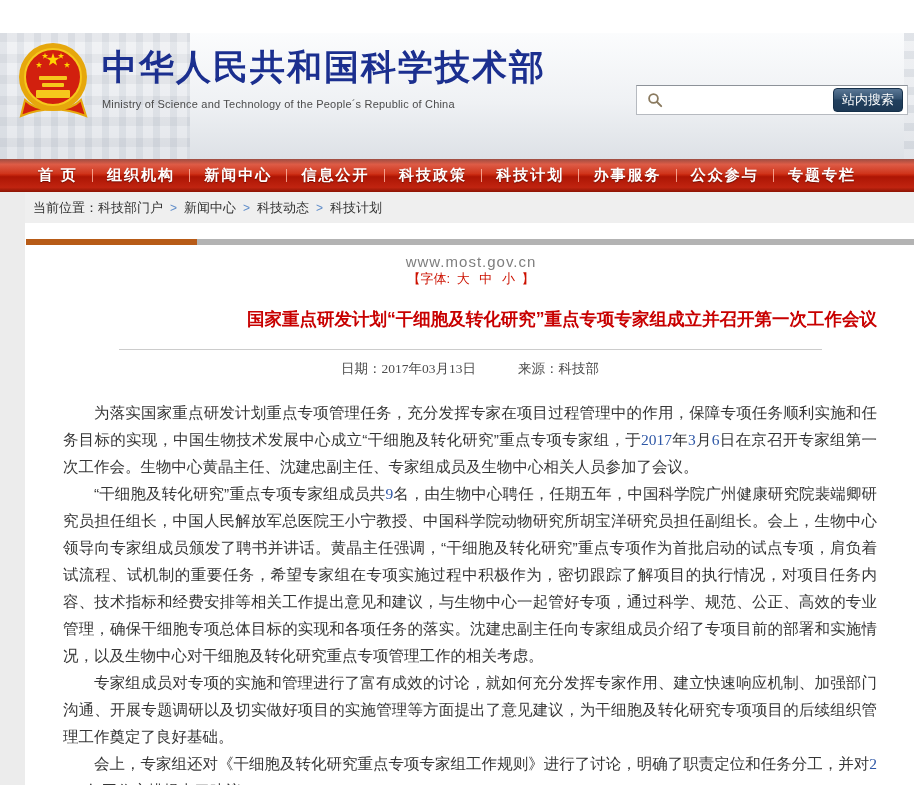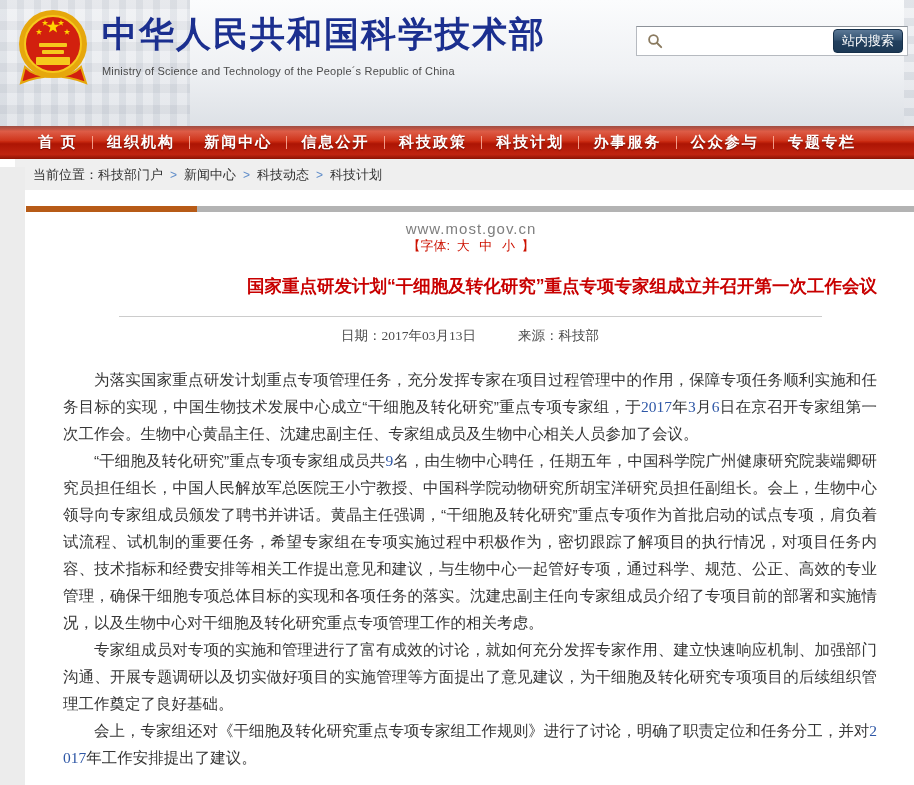--- a/index.html
+++ b/index.html
@@ -7,32 +7,32 @@
   body {
     width:914px; height:785px; overflow:hidden; position:relative;
     background:#fff;
     font-family:"Liberation Sans","DejaVu Sans",sans-serif;
   }
   
   .left-strip { position:absolute; left:0; top:167px; width:25px; bottom:0; background:#ececec; }
 
   
   .header { position:relative; height:126px; overflow:hidden;
-    background:linear-gradient(180deg,#fbfcfd 0%,#eff1f4 55%,#dde1e6 100%); }
+    background:linear-gradient(180deg,#fbfcfd 0%,#eff1f4 55%,#dde1e6 100%);margin-top:33px; }
   .photo-strip { position:absolute; left:0; top:0; width:190px; height:100%; opacity:.55;
     background:
       repeating-linear-gradient(180deg, rgba(150,156,168,.22) 0 9px, rgba(236,238,242,.18) 9px 21px),
       repeating-linear-gradient(90deg, #ccd1d9 0 7px, #e9ebef 7px 17px); }
   .photo-strip-right { position:absolute; right:0; top:0; width:10px; height:100%; opacity:.5;
     background:repeating-linear-gradient(180deg,#c7ccd4 0 8px,#e6e8ec 8px 18px); }
   .emblem { position:absolute; left:17px; top:7px; width:73px; height:88px; }
   .title-block { position:absolute; left:102px; top:11px; white-space:nowrap; }
   .title-zh { font-size:35px; font-weight:bold; color:var(--brand-blue,#1b2f8f); letter-spacing:2px; }
   .title-en { font-size:11px; color:#4b4b4b; margin-top:7px; letter-spacing:.2px; }
-  .search-box { position:absolute; right:6px; top:26px; width:272px; height:30px;
+  .search-box { position:absolute; right:6px; top:52px; width:272px; height:30px;
     background:#fff; border:1px solid #b6bac0; border-top-color:#8d9299;
     display:flex; align-items:center; }
   .search-icon { margin:0 8px 0 10px; width:16px; height:16px; flex:0 0 auto; }
   .search-input { flex:1; min-width:0; border:none; outline:none; font-size:13px; background:transparent; height:100%; }
   .search-btn { flex:0 0 auto; width:70px; height:24px; margin-right:4px; cursor:pointer;
     background:linear-gradient(180deg,#5b7896 0%,#33516f 45%,#22405e 50%,#1d3955 100%);
     color:#fff; font-size:13px; border:1px solid #16304a; border-radius:4px; line-height:22px; text-align:center; }
 
   
   .nav { position:relative; height:33px; display:flex; align-items:center; justify-content:space-between;

